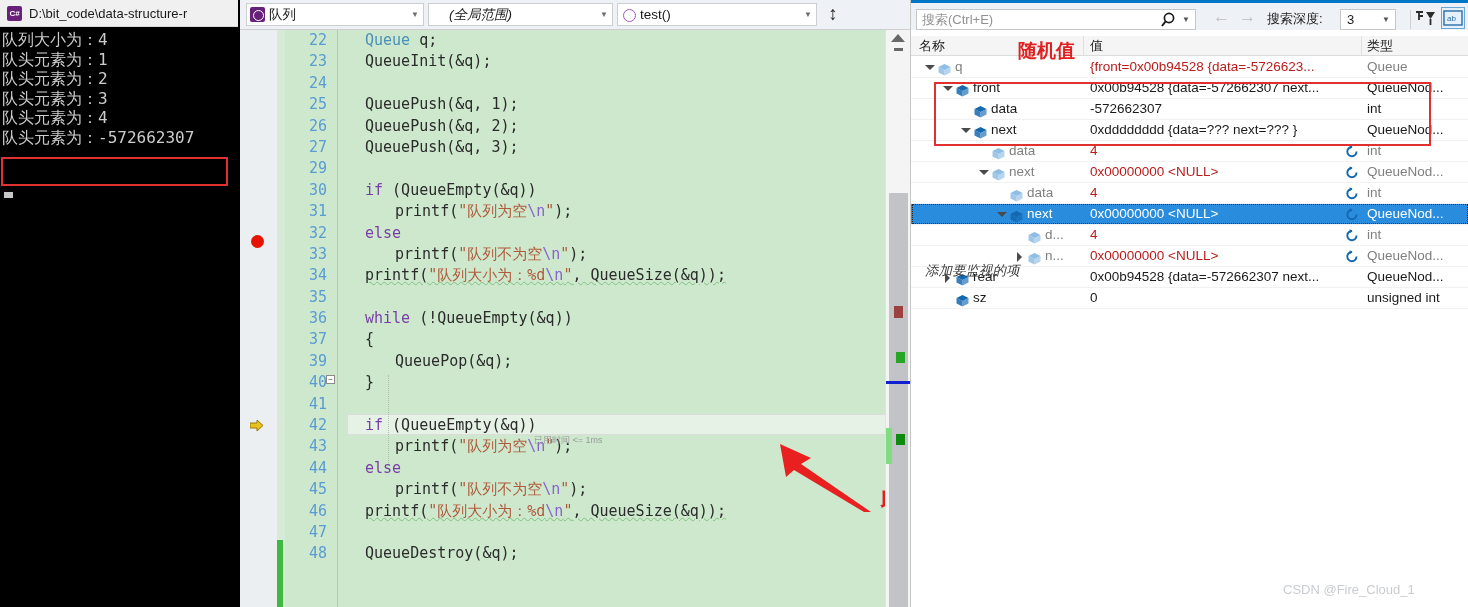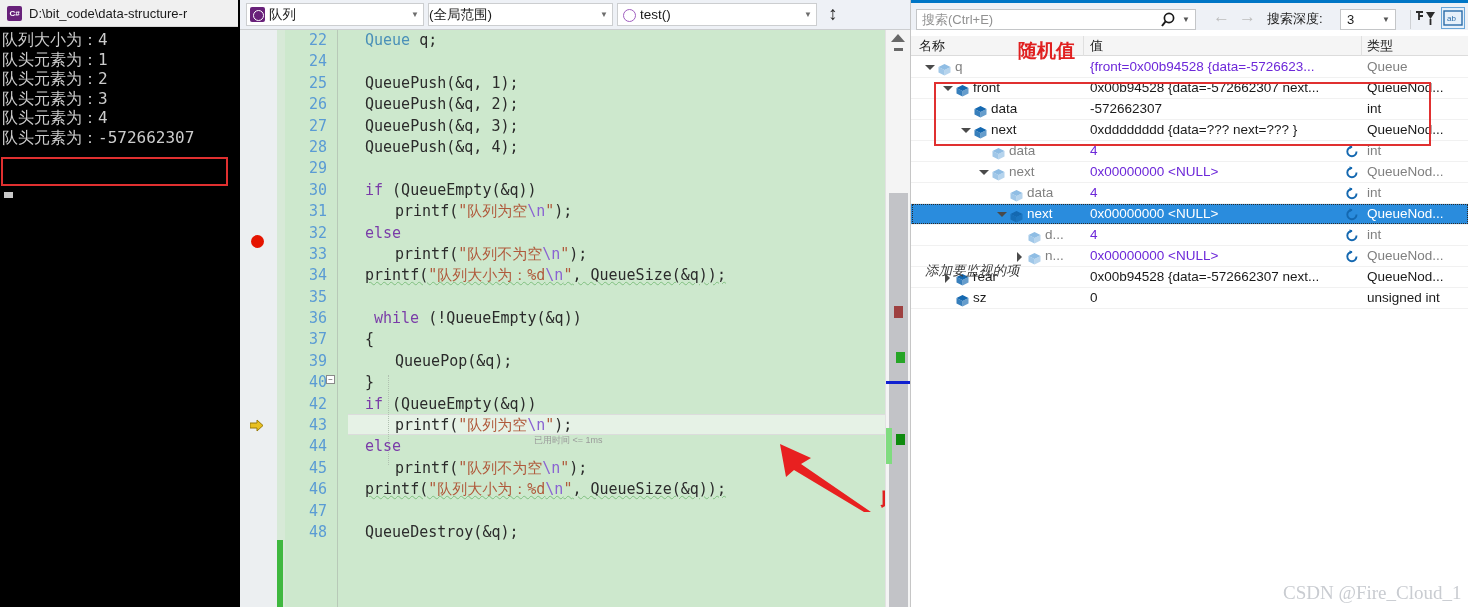--- a/index.html
+++ b/index.html
@@ -30,21 +30,21 @@
   .icon-class { background:#68217a; border-radius:2px; position:relative; }
   .icon-class:after { content:""; position:absolute; left:3px; top:3px; width:9px; height:9px;
     border:1.5px solid #fff; border-radius:50%; }
   .icon-method { position:relative; }
   .icon-method:after { content:""; position:absolute; left:2px; top:2px; width:11px; height:11px;
     border:1.6px solid #a05fc0; border-radius:50%; }
   .nav-combo .ctext { font-size:13.5px; color:#1a1a1a; white-space:nowrap; overflow:hidden; flex:1 1 auto; }
   .nav-combo .carrow { width:16px; text-align:center; font-size:8px; color:#6d6d6d; flex:0 0 auto; }
   #combo-class { width:178px; }
   #combo-scope { width:185px; }
-  #combo-scope .ctext { padding-left:0; }
+  #combo-scope .ctext { padding-left:20px;font-style:italic; }
   #combo-func { width:200px; }
   #nav-updown { width:22px; height:22px; margin-left:5px; position:relative; }
   #nav-updown:before { content:"\2195"; position:absolute; left:0; top:-1px; width:22px; text-align:center;
     font-size:19px; color:#2b2b2b; }
 
   
   #editor { position:absolute; left:240px; top:30px; width:670px; height:577px; background:#cde8cd; }
   #ed-gutter-strip { position:absolute; left:0; top:0; width:37px; height:100%; background:#eceff1; }
   #ed-indicator { position:absolute; left:37px; top:0; width:8px; height:100%; background:#d7e9d7; }
   #code-area { position:absolute; left:0; top:0; width:640px; height:100%; }
@@ -129,31 +129,31 @@
   .expander { position:absolute; top:6px; width:9px; height:9px; }
   .expander.open:after { content:""; position:absolute; left:0; top:2px;
     border-left:5px solid transparent; border-right:5px solid transparent; border-top:5px solid #4a4a4a; }
   .expander.closed:after { content:""; position:absolute; left:2px; top:0;
     border-top:5px solid transparent; border-bottom:5px solid transparent; border-left:5px solid #4a4a4a; }
   .wicon { position:absolute; top:5px; width:13px; height:12px; }
   .w-name { position:absolute; font-size:13.5px; color:#1a1a1a; top:2px; white-space:nowrap; }
   .w-name.dim { color:#808080; }
   .w-val { position:absolute; left:179px; font-size:13.5px; color:#1a1a1a; top:2px; white-space:nowrap;
     overflow:hidden; width:266px; }
-  .w-val.dim { color:#6d28d9; }
+  .w-val.dim { color:#b91c1c; }
   .w-type { position:absolute; left:456px; font-size:13.5px; color:#1a1a1a; top:2px; white-space:nowrap; }
   .w-type.dim { color:#808080; }
   .refresh { position:absolute; left:434px; top:3px; width:14px; height:15px; }
   #watch-placeholder { position:absolute; left:0; top:260px; width:558px; height:21px; }
   #watch-placeholder span { position:absolute; left:14px; top:2px; font-size:13.5px; color:#404040;
     font-style:italic; }
   #watch-redbox { position:absolute; left:934px; top:82px; width:497px; height:64px;
     border:2.5px solid #e03030; z-index:20; pointer-events:none; }
-  #wm { position:absolute; left:1283px; top:582px; font-size:19px; color:#c9ccd1;
-    font-family:Liberation Serif, serif; white-space:nowrap; }
+  #wm { position:absolute; left:1283px; top:582px; font-size:13px; color:#c9ccd1;
+    font-family:Liberation Sans, sans-serif; white-space:nowrap; }
 </style>
 </head>
 <body>
 
 <div id="root">
 
   <div id="console">
     <div id="console-titlebar">
       <div id="console-icon">C#</div>
       <div id="console-title">D:\bit_code\data-structure-r</div>
@@ -194,40 +194,40 @@
     <div id="chg-green-1"></div>
     <div id="current-line-hl"></div>
     <div class="vline" style="left:97px; top:0; height:577px;"></div>
     <div class="dashline" style="left:148px; top:345px; height:90px;"></div>
     <div id="code-area">
         <div class="code-row">
           <span class="ln">22</span>
           <span class="ctext-code" style="left: 125px;"><span class="typ">Queue</span><span> q;</span></span>
         </div>
         <div class="code-row">
+          <span class="ln">23</span>
+          <span class="ctext-code" style="left: 125px;"><span>QueueInit(&amp;q);</span></span>
+        </div>
+        <div class="code-row">
           <span class="ln">24</span>
           <span class="ctext-code" style="left: 125px;"></span>
         </div>
         <div class="code-row">
           <span class="ln">25</span>
           <span class="ctext-code" style="left: 125px;"><span>QueuePush(&amp;q, 1);</span></span>
         </div>
         <div class="code-row">
           <span class="ln">26</span>
           <span class="ctext-code" style="left: 125px;"><span>QueuePush(&amp;q, 2);</span></span>
         </div>
         <div class="code-row">
           <span class="ln">27</span>
           <span class="ctext-code" style="left: 125px;"><span>QueuePush(&amp;q, 3);</span></span>
         </div>
         <div class="code-row">
-          <span class="ln">28</span>
-          <span class="ctext-code" style="left: 125px;"><span>QueuePush(&amp;q, 4);</span></span>
-        </div>
-        <div class="code-row">
           <span class="ln">29</span>
           <span class="ctext-code" style="left: 125px;"></span>
         </div>
         <div class="code-row">
           <span class="ln">30</span>
           <span class="ctext-code" style="left: 125px;"><span class="kw">if</span><span> (QueueEmpty(&amp;q))</span></span>
         </div>
         <div class="code-row">
           <span class="ln">31</span>
           <span class="ctext-code" style="left: 155px;"><span>printf(</span><span class="str">"队列为空</span><span class="esc">\n</span><span class="str">"</span><span>);</span></span>
@@ -243,33 +243,37 @@
         <div class="code-row">
           <span class="ln">34</span>
           <span class="ctext-code sq-underline" style="left: 125px;"><span>printf(</span><span class="str">"队列大小为：%d</span><span class="esc">\n</span><span class="str">"</span><span>, QueueSize(&amp;q));</span></span>
         </div>
         <div class="code-row">
           <span class="ln">35</span>
           <span class="ctext-code" style="left: 125px;"></span>
         </div>
         <div class="code-row">
           <span class="ln">36</span>
-          <span class="ctext-code" style="left: 125px; margin-left: 9px;"><span class="kw">while</span><span> (!QueueEmpty(&amp;q))</span></span>
+          <span class="ctext-code" style="left: 125px;"><span class="kw">while</span><span> (!QueueEmpty(&amp;q))</span></span>
         </div>
         <div class="code-row">
           <span class="ln">37</span>
           <span class="ctext-code" style="left: 125px;"><span>{</span></span>
         </div>
         <div class="code-row">
           <span class="ln">39</span>
           <span class="ctext-code" style="left: 155px;"><span>QueuePop(&amp;q);</span></span>
         </div>
         <div class="code-row">
           <span class="ln">40</span>
           <span class="ctext-code" style="left: 125px;"><span>}</span></span>
+        </div>
+        <div class="code-row">
+          <span class="ln">41</span>
+          <span class="ctext-code" style="left: 125px;"></span>
         </div>
         <div class="code-row">
           <span class="ln">42</span>
           <span class="ctext-code" style="left: 125px;"><span class="kw">if</span><span> (QueueEmpty(&amp;q))</span></span>
         </div>
         <div class="code-row">
           <span class="ln">43</span>
           <span class="ctext-code" style="left: 155px;"><span>printf(</span><span class="str">"队列为空</span><span class="esc">\n</span><span class="str">"</span><span>);</span></span>
         </div>
         <div class="code-row">

